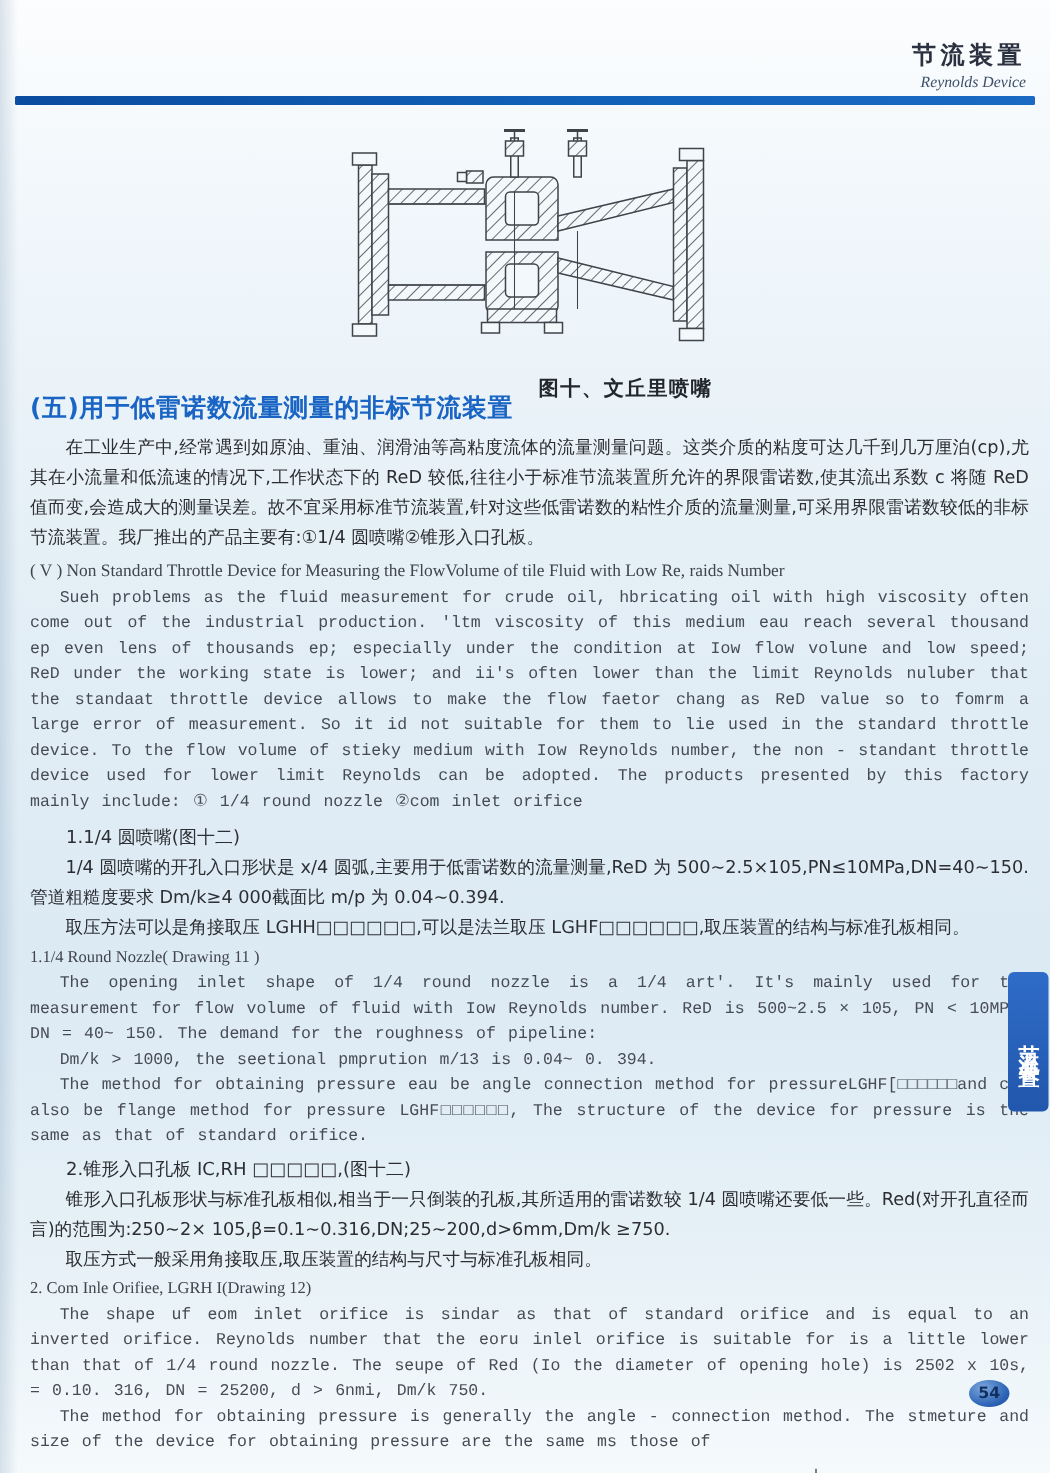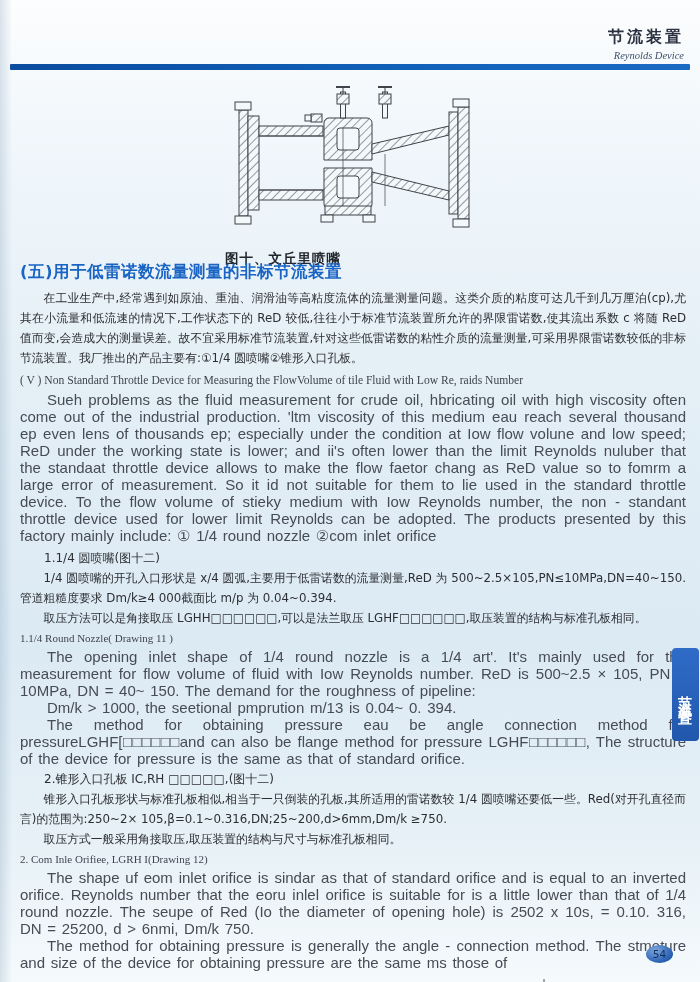--- a/index.html
+++ b/index.html
@@ -17,50 +17,50 @@
     background:linear-gradient(90deg, rgba(140,165,190,.30), rgba(140,165,190,0));
     pointer-events:none; z-index:5;
   }
   
   .hdr { position:absolute; top:27px; right:16px; text-align:right; z-index:2; }
   .hdr-cn { font-size:16px; font-weight:bold; color:#2b3140; letter-spacing:3px; }
   .hdr-en { font-family:"Liberation Serif", serif; font-style:italic; font-size:10.5px; color:#3d506b; margin-top:2px; }
   .rule { position:absolute; top:64px; left:10px; right:10px; height:6px;
           background:linear-gradient(90deg,#0a4c9f,#1160b8 55%,#1a6ac4); border-radius:1px; }
   
-  .fig10 { position:absolute; top:84px; left:50%; transform:translateX(-50%); text-align:left; }
+  .fig10 { position:absolute; top:84px; left:50%; transform:translateX(-50%); text-align:right; }
   .figcap { font-size:13.5px; font-weight:bold; color:#22262d; letter-spacing:1px; margin-top:4px; }
   
   .content { position:absolute; top:261px; left:20px; width:666px; }
   .cnh  { font-size:16.5px; font-weight:bold; color:#1a64c4; letter-spacing:.5px; margin:0 0 5px 0; }
   .cn   { font-size:11.8px; line-height:20px; color:#2c2e33; text-align:justify; text-indent:2em; }
   .cnsub{ font-size:12px;  line-height:20px; color:#2c2e33; text-indent:2em; }
-  .en   { font-family:Liberation Sans, sans-serif; font-size:15px; line-height:17px;
+  .en   { font-family:Liberation Mono, monospace; font-size:11px; line-height:17px;
           color:#474b55; text-align:justify; text-indent:1.8em; word-spacing:1.5px; }
   .enh  { font-family:"Liberation Serif", serif; font-size:11px; line-height:17px;
           color:#40444e; text-indent:0; margin:2px 0 1px 0; }
   .enh.big { font-size:11.6px; margin:4px 0 2px 0; }
   .en.noj { text-align:left; }
   .sp4 { margin-top:4px; } .sp2 { margin-top:2px; }
   
   .figrow { display:flex; justify-content:space-between; align-items:flex-start; margin-top:8px; padding-left:28px; }
   .figblk { text-align:center; }
   .figblk.left { margin-top:28px; }
   .figblk .figcap { margin-top:10px; }
   
   .sidetab { position:absolute; right:1px; top:648px; width:27px; height:93px;
              background:linear-gradient(180deg,#2f6cc8,#2157ac); border-radius:4px;
              display:flex; align-items:center; justify-content:center; z-index:6; }
   .sidetab span { writing-mode:vertical-rl; color:#ffffff; font-weight:bold;
                   font-size:14px; letter-spacing:5px; }
   
-  .badge { position:absolute; right:27px; bottom:19px; width:27px; height:18px; border-radius:50%;
+  .badge { position:absolute; right:27px; bottom:44px; width:27px; height:18px; border-radius:50%;
            background:radial-gradient(ellipse at 35% 30%, #7da7dd, #2c63b5 65%, #1d4e9a);
            display:flex; align-items:center; justify-content:center;
-           font-size:10.5px; font-weight:normal; color:#10305f; z-index:6; }
+           font-size:10.5px; font-weight:bold; color:#10305f; z-index:6; }
 </style>
 </head>
 <body>
 
 <div class="page">
 
   <div class="hdr">
     <div class="hdr-cn">节流装置</div>
     <div class="hdr-en">Reynolds Device</div>
   </div>

